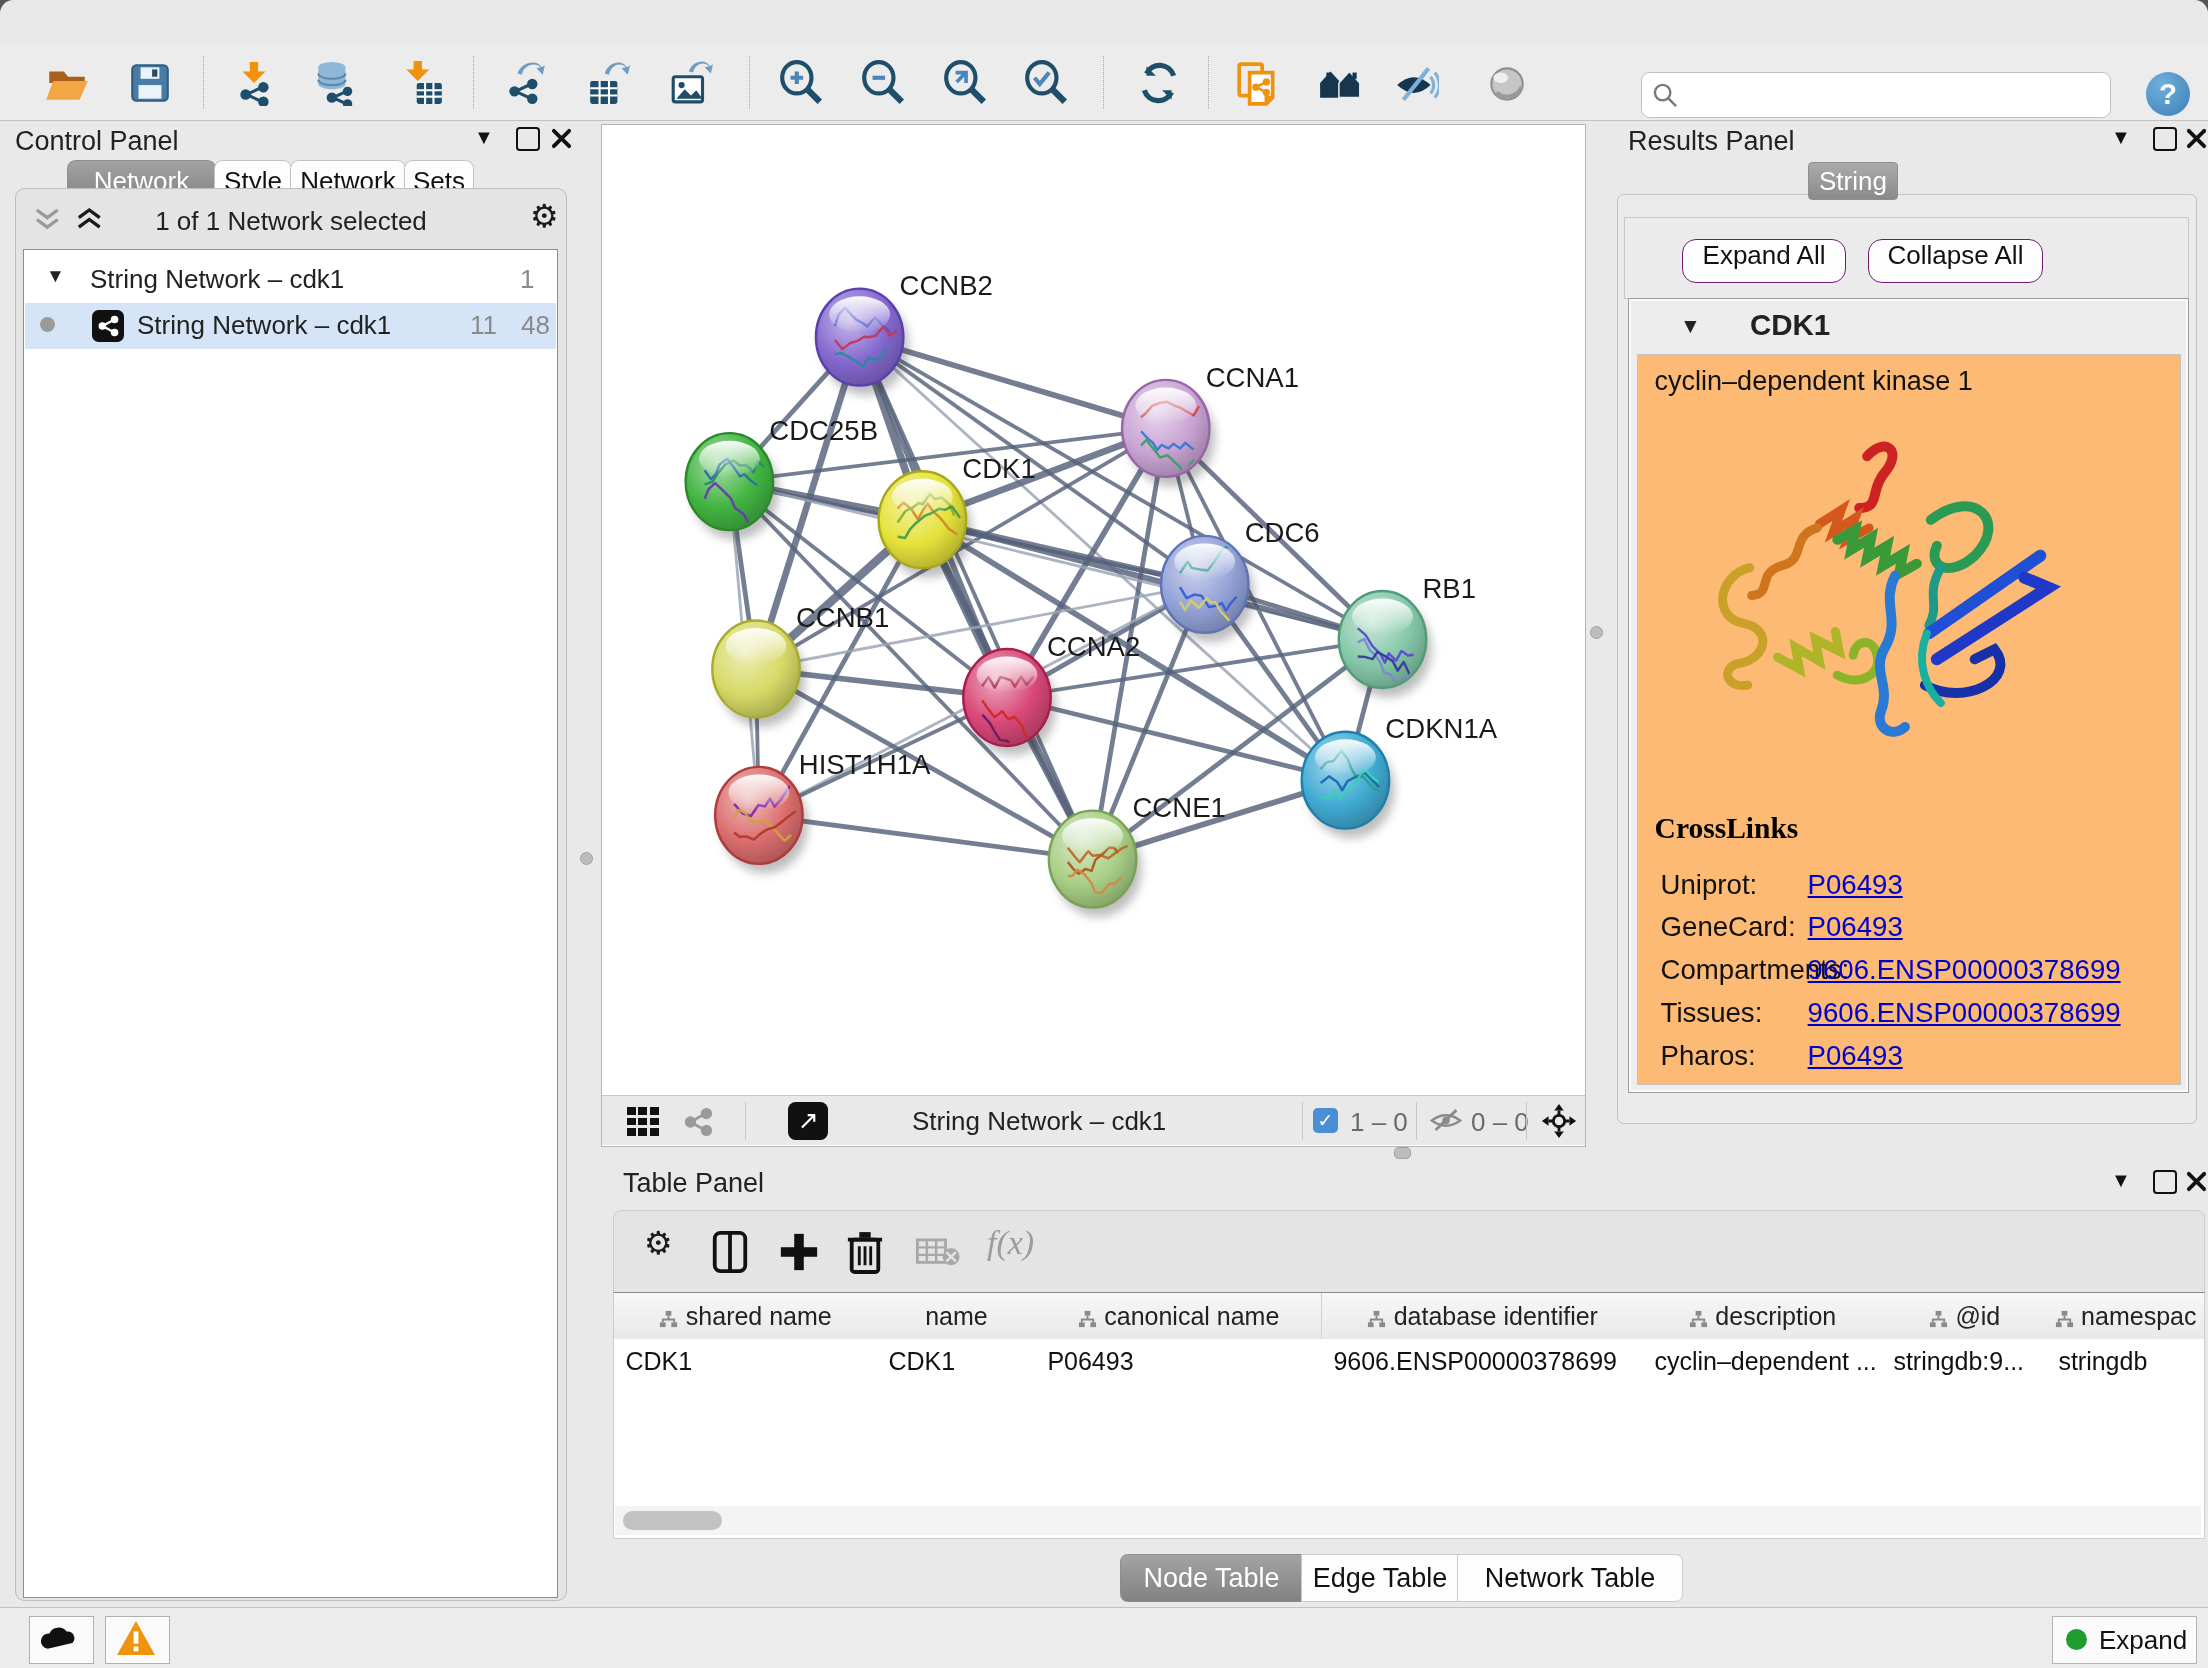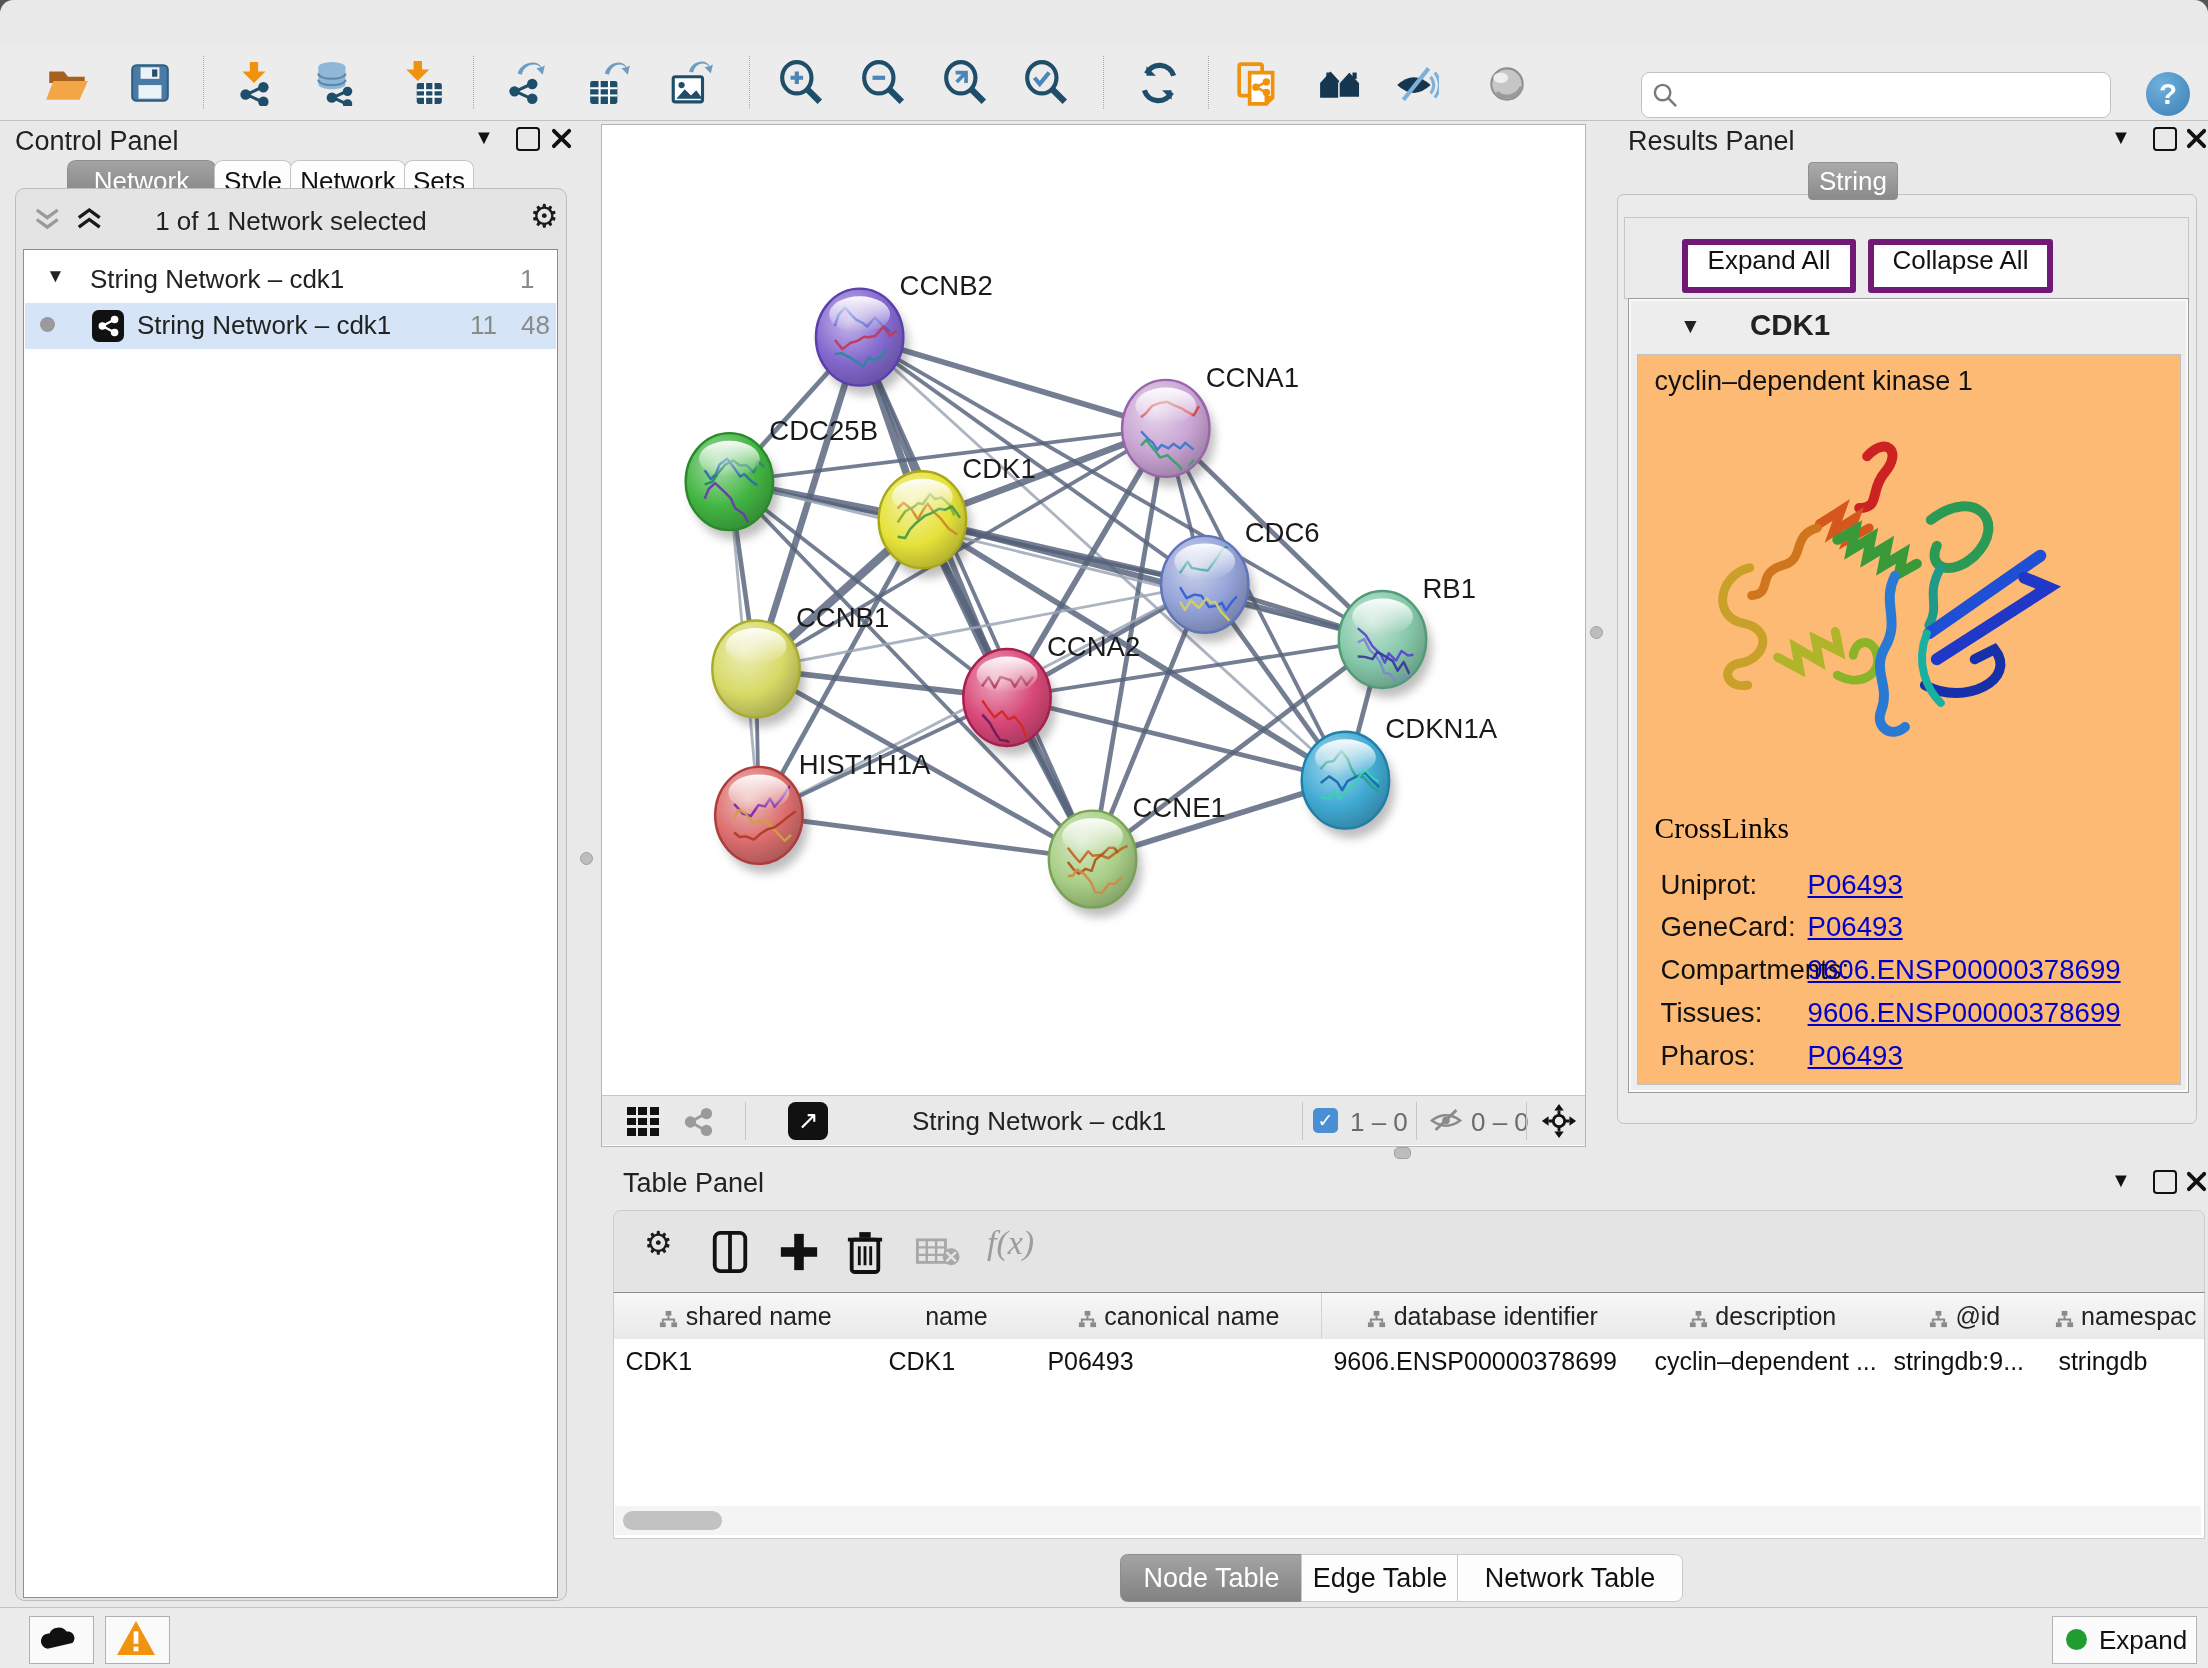--- a/index.html
+++ b/index.html
@@ -59,30 +59,30 @@
     border-radius:4.8px;color:#fff;font-size:19px;text-align:center;line-height:25px;}
   .cnt{color:#6a6a6a;}
   
   #rp-box{left:1617px;top:194px;width:578px;height:928px;background:#ebebeb;
     border:1px solid #c2c2c2;border-radius:6.7px;}
   #string-tab{left:1808px;top:162px;width:88px;height:36px;border-radius:4px;
     background:linear-gradient(#ababab,#8a8a8a);border:1px solid #8f8f8f;color:#fff;
     text-align:center;line-height:36px;font-size:26px;}
   #rp-btnbox{left:1624px;top:217px;width:563px;height:80px;background:#ebebeb;
     border:1px solid #c6c6c6;}
-  .rp-btn{position:absolute;top:21px;height:42px;background:#fefefe;border:6px solid #701a75;
-    border-radius:3px;font-size:26px;text-align:center;color:#111;}
+  .rp-btn{position:absolute;top:21px;height:42px;background:#fefefe;border:1px solid #701a75;
+    border-radius:14px;font-size:26px;text-align:center;color:#111;}
   #cdk1-box{left:1628px;top:298px;width:559px;height:793px;background:#ededed;
     border:1px solid #9c9c9c;box-shadow:inset 0 0 0 1.9px #fafafa;}
   #cdk1-head{position:absolute;left:1.9px;top:1.9px;width:555px;height:53px;font-size:29.5px;}
   #cdk1-sub{position:absolute;left:7.6px;top:55px;width:542px;height:729px;
     border:1px solid #c2c2c2;background:#fdba74;}
   #cdk1-desc{position:absolute;left:17px;top:11.4px;font-size:27px;color:#111;}
   #xlinks{position:absolute;left:17px;top:457px;font-family:"Liberation Serif","DejaVu Serif",serif;}
-  #xlinks .xl-title{font-size:29.5px;font-weight:normal;color:#000;}
+  #xlinks .xl-title{font-size:29.5px;font-weight:bold;color:#000;}
   .xlrow{position:absolute;left:23px;width:514px;height:43px;font-size:27.6px;color:#111;}
   .xlval{position:absolute;left:147px;color:#0000cc;text-decoration:underline;}
   
   #tp-toolbar{left:613px;top:1210px;width:1590px;height:82px;background:#e4e4e4;
     border:1px solid #cdcdcd;border-radius:7.6px 7.6px 0 0;}
   .tpi{position:absolute;top:19px;}
   #fx-label{font-family:"Liberation Serif","DejaVu Serif",serif;font-style:italic;
     font-size:34px;color:#9c9c9c;}
   #tp-table{left:613px;top:1292px;width:1590px;height:245px;background:#fff;
     border:1px solid #cdcdcd;border-top:1.9px solid #8a8a8a;}

